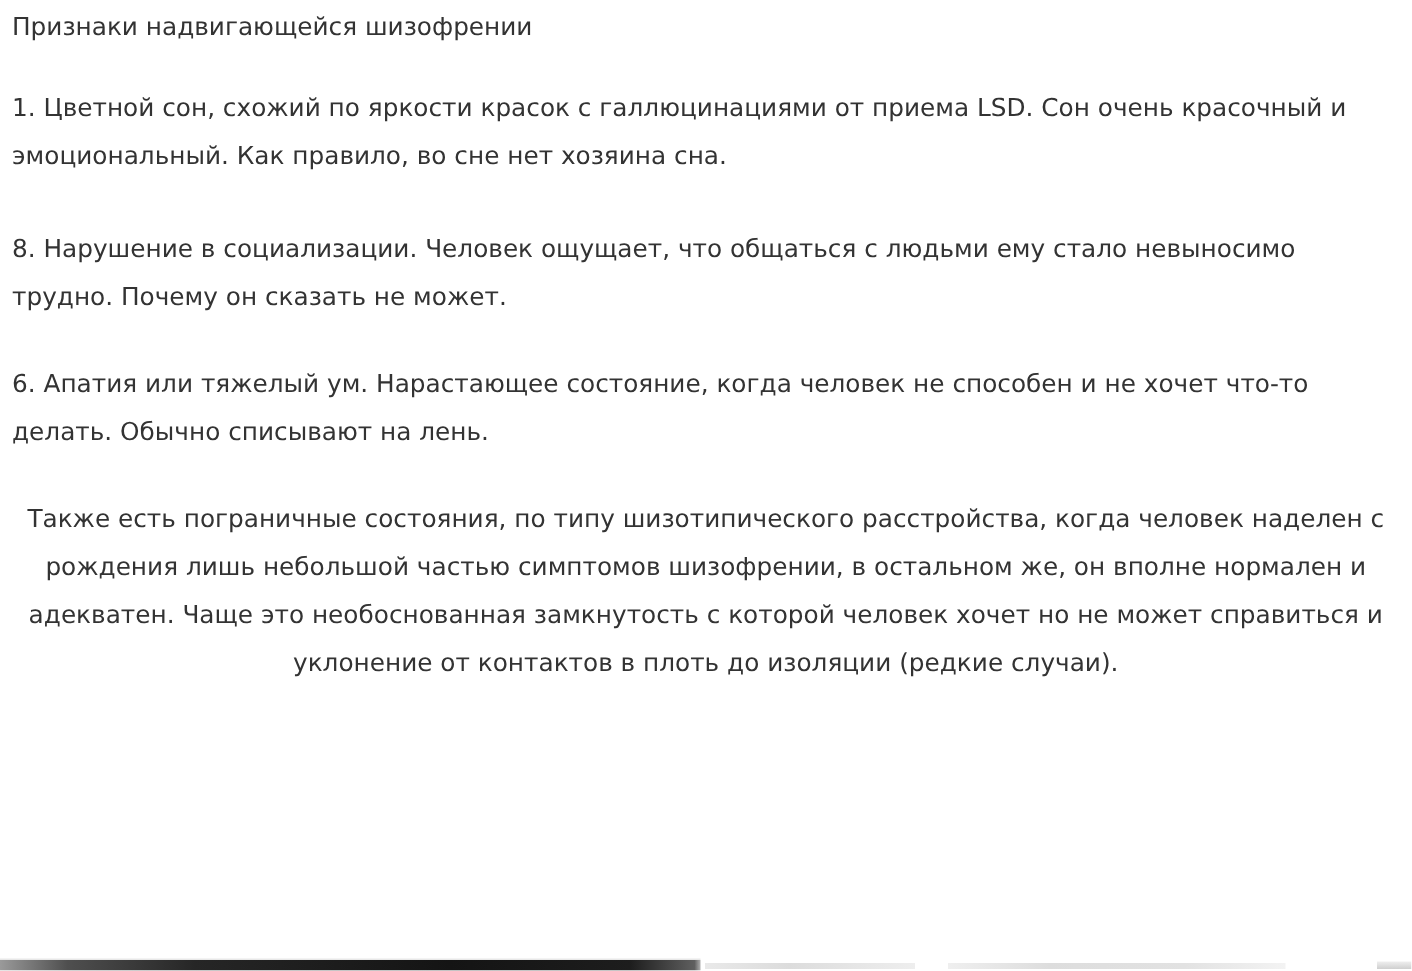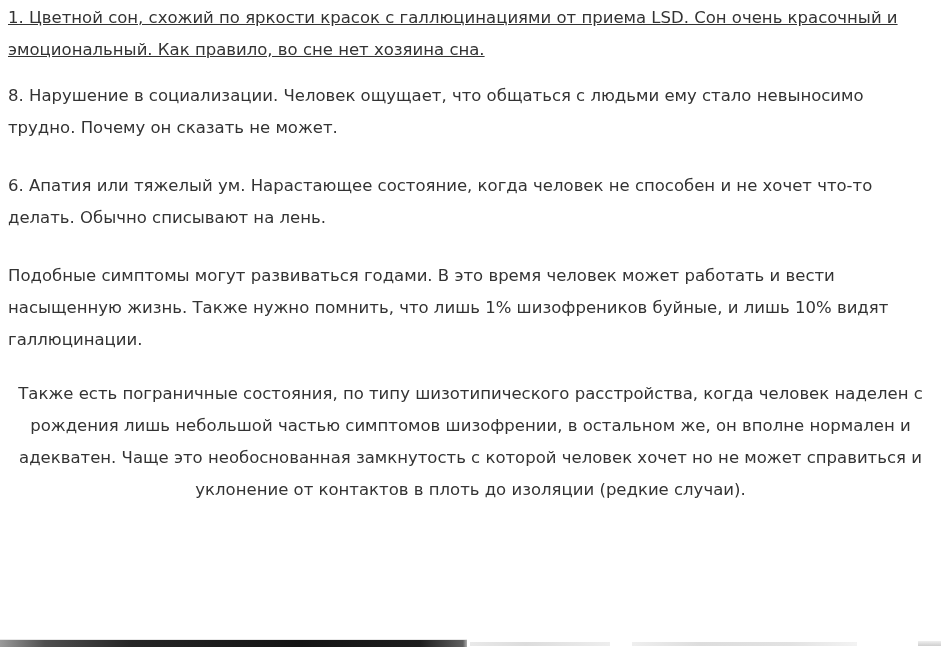--- a/index.html
+++ b/index.html
@@ -24,21 +24,21 @@
   .title {
     font-size: 16.5px;
     font-weight: 400;
     margin: 0 0 22px 0;
     line-height: 32px;
   }
   .para {
     margin: 0 0 26px 0;
     white-space: pre-line;
   }
-  .para.p1 { margin-bottom: 14px; text-decoration: underline; }
+  .para.p1 { margin-bottom: 30px; }
   .para.p5 { margin-bottom: 22px; }
   .para.p6 { margin-bottom: 0; text-align: center; }
 
   
   .bottom-strip {
     position: absolute;
     left: 0;
     bottom: 0;
     width: 941px;
     height: 11px;
@@ -80,34 +80,32 @@
     width: 23px;
     height: 5px;
     bottom: 1px;
     background: linear-gradient(to bottom, #efefef, #cfcfcf);
   }
 </style>
 </head>
 <body>
 
 <main class="doc">
+  <h1 class="title">Признаки надвигающейся шизофрении</h1>
 
   <p class="para p1">1. Цветной сон, схожий по яркости красок с галлюцинациями от приема LSD. Сон очень красочный и
 эмоциональный. Как правило, во сне нет хозяина сна.</p>
 
 
   <p class="para p3">8. Нарушение в социализации. Человек ощущает, что общаться с людьми ему стало невыносимо
 трудно. Почему он сказать не может.</p>
 
   <p class="para p4">6. Апатия или тяжелый ум. Нарастающее состояние, когда человек не способен и не хочет что-то
 делать. Обычно списывают на лень.</p>
 
-  <p class="para p5">Подобные симптомы могут развиваться годами. В это время человек может работать и вести
-насыщенную жизнь. Также нужно помнить, что лишь 1% шизофреников буйные, и лишь 10% видят
-галлюцинации.</p>
 
   <p class="para p6">Также есть пограничные состояния, по типу шизотипического расстройства, когда человек наделен с
 рождения лишь небольшой частью симптомов шизофрении, в остальном же, он вполне нормален и
 адекватен. Чаще это необоснованная замкнутость с которой человек хочет но не может справиться и
 уклонение от контактов в плоть до изоляции (редкие случаи).</p>
 </main>
 
 <div class="bottom-strip">
   <div class="seg seg-dark"></div>
   <div class="seg seg-light-a"></div>

